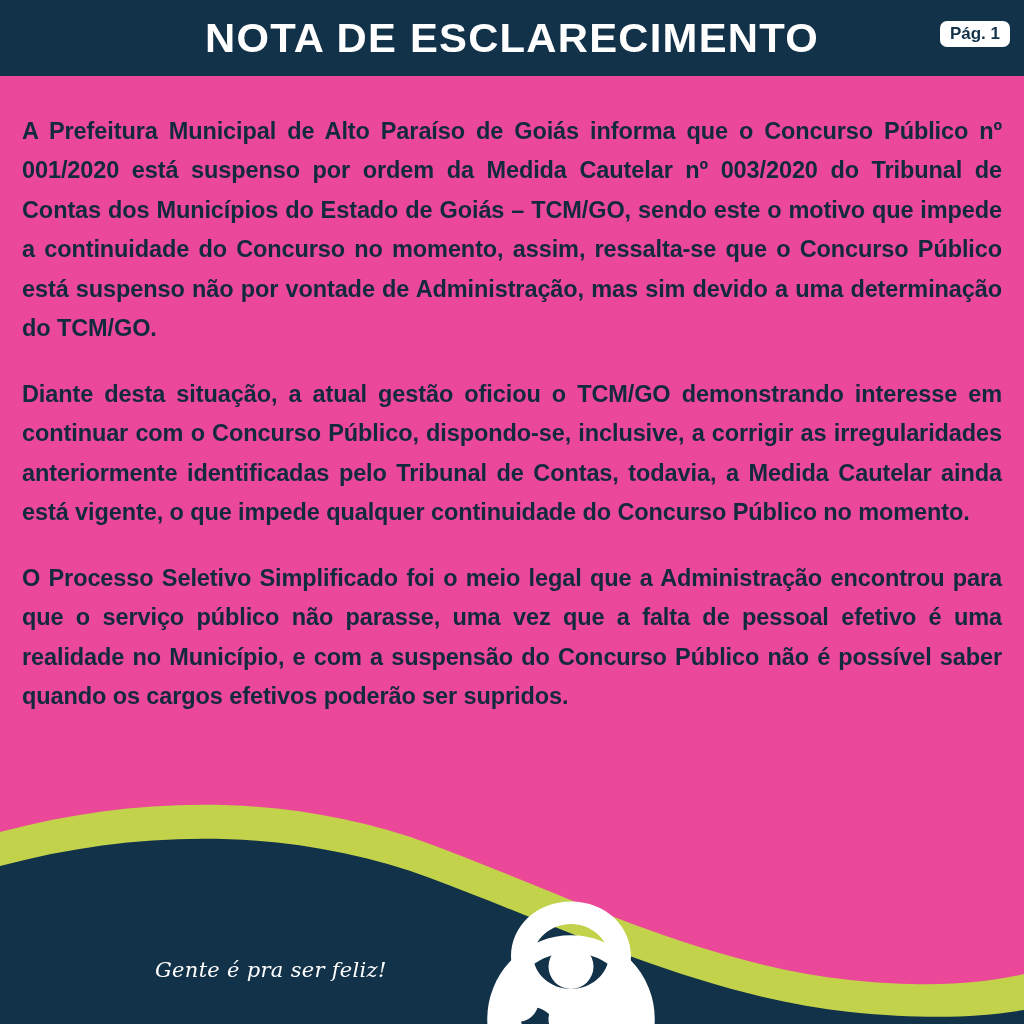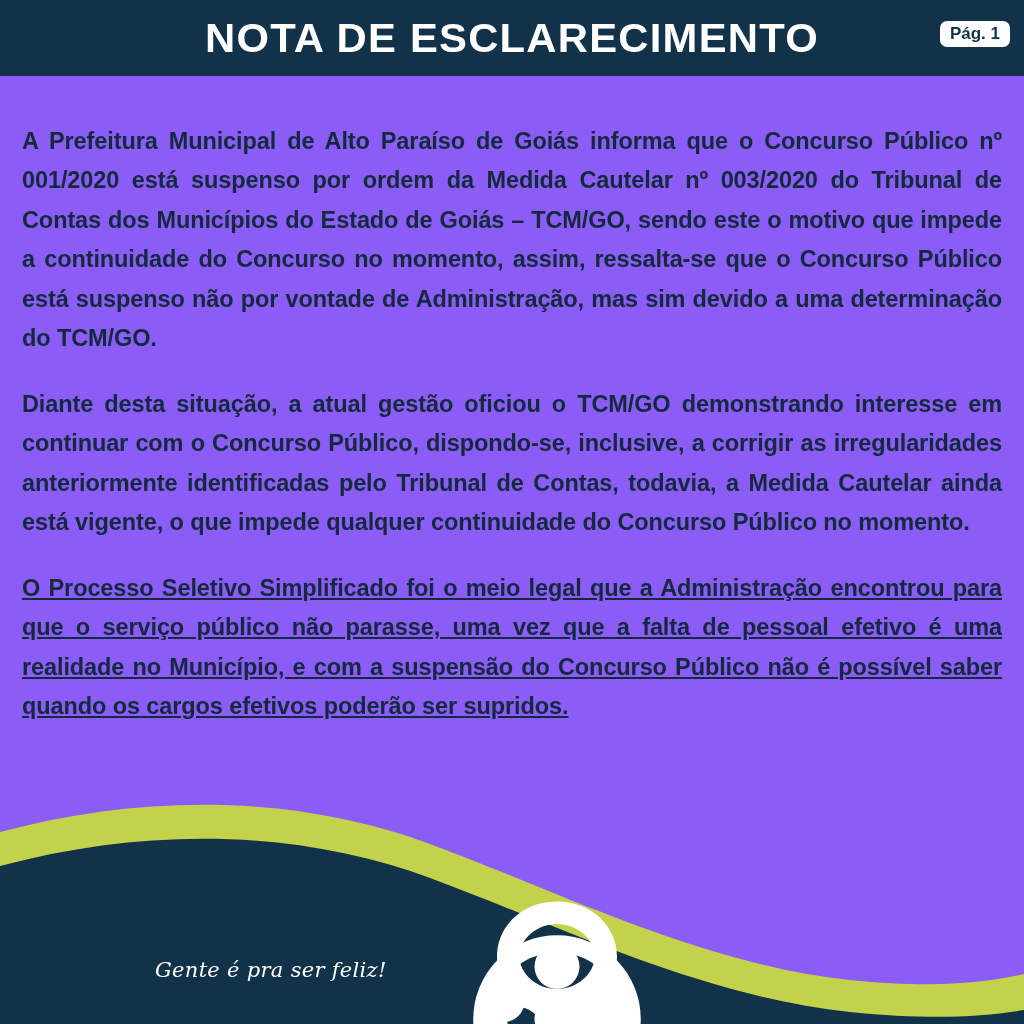--- a/index.html
+++ b/index.html
@@ -10,21 +10,21 @@
     width: 1024px;
     height: 1024px;
     background: #ffffff;
     font-family: "Liberation Sans", sans-serif;
     overflow: hidden;
   }
   .poster {
     position: relative;
     width: 1024px;
     height: 1024px;
-    background: #8b5cf6;
+    background: #ec4899;
     overflow: hidden;
   }
   
   .header {
     position: relative;
     height: 76px;
     background: #123249;
     display: flex;
     align-items: center;
     justify-content: center;
@@ -46,60 +46,58 @@
     color: #123249;
     font-size: 17px;
     font-weight: bold;
     padding: 4px 10px 5px 10px;
     border-radius: 7px;
     line-height: 1;
   }
   
   .content {
     position: absolute;
-    top: 92px;
+    top: 82px;
     left: 0;
     width: 1024px;
     padding: 30px 22px 0 22px;
     box-sizing: border-box;
   }
   .para {
     color: #13293d;
     font-size: 23.5px;
     line-height: 1.68;
     text-align: justify;
     font-weight: bold;
     margin: 0 0 26px 0;
     letter-spacing: -0.1px;
   }
   .para:last-child {
     margin-bottom: 14px;
-    text-decoration: underline;
   }
   
   .footer {
     position: absolute;
     left: 0;
     bottom: 0;
     width: 1024px;
     height: 250px;
   }
   .footer svg {
     display: block;
     width: 1024px;
     height: 250px;
   }
   
   .logo {
     position: absolute;
-    left: 45px;
+    left: 59px;
     bottom: 34px;
     display: flex;
     align-items: flex-end;
-    gap: 14px;
   }
   .logo-mark {
     width: 96px;
     height: 96px;
     position: relative;
     flex: none;
   }
   .logo-text {
     color: #ffffff;
     line-height: 1;

